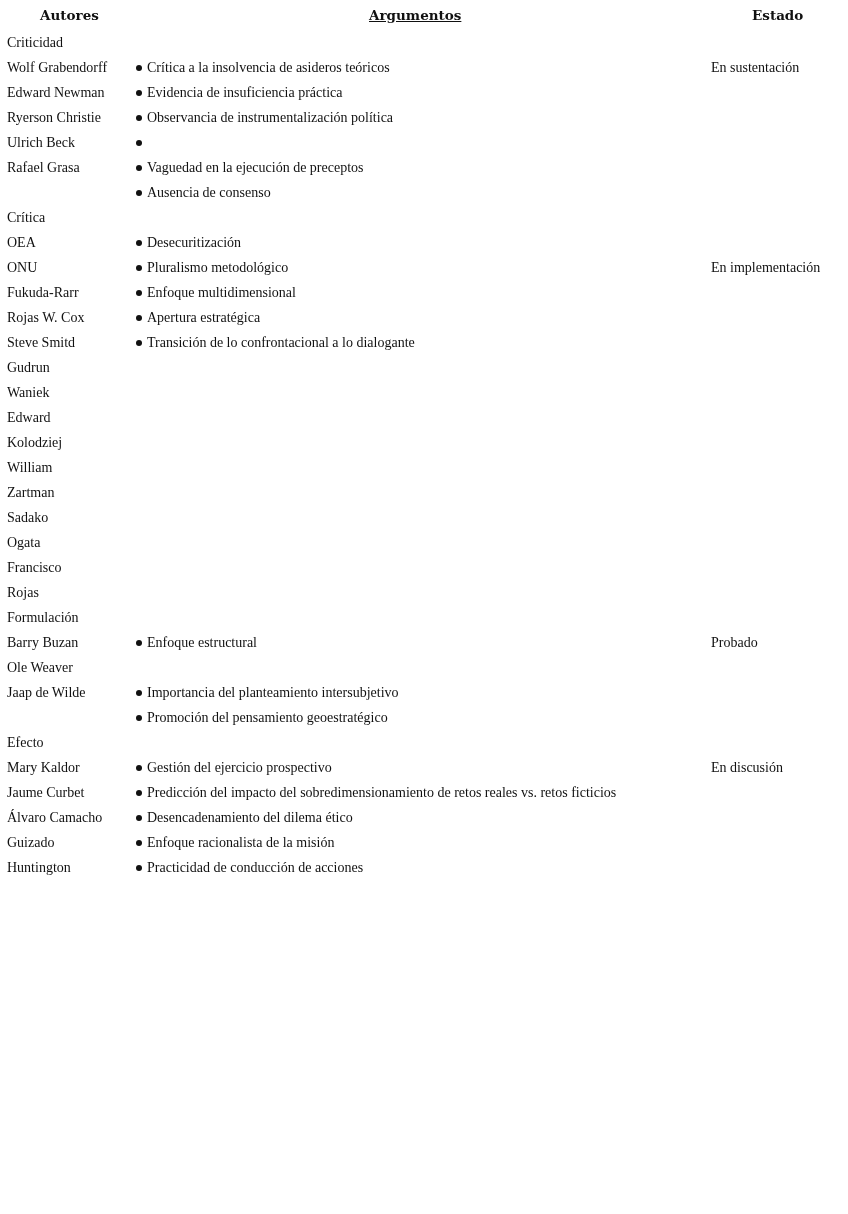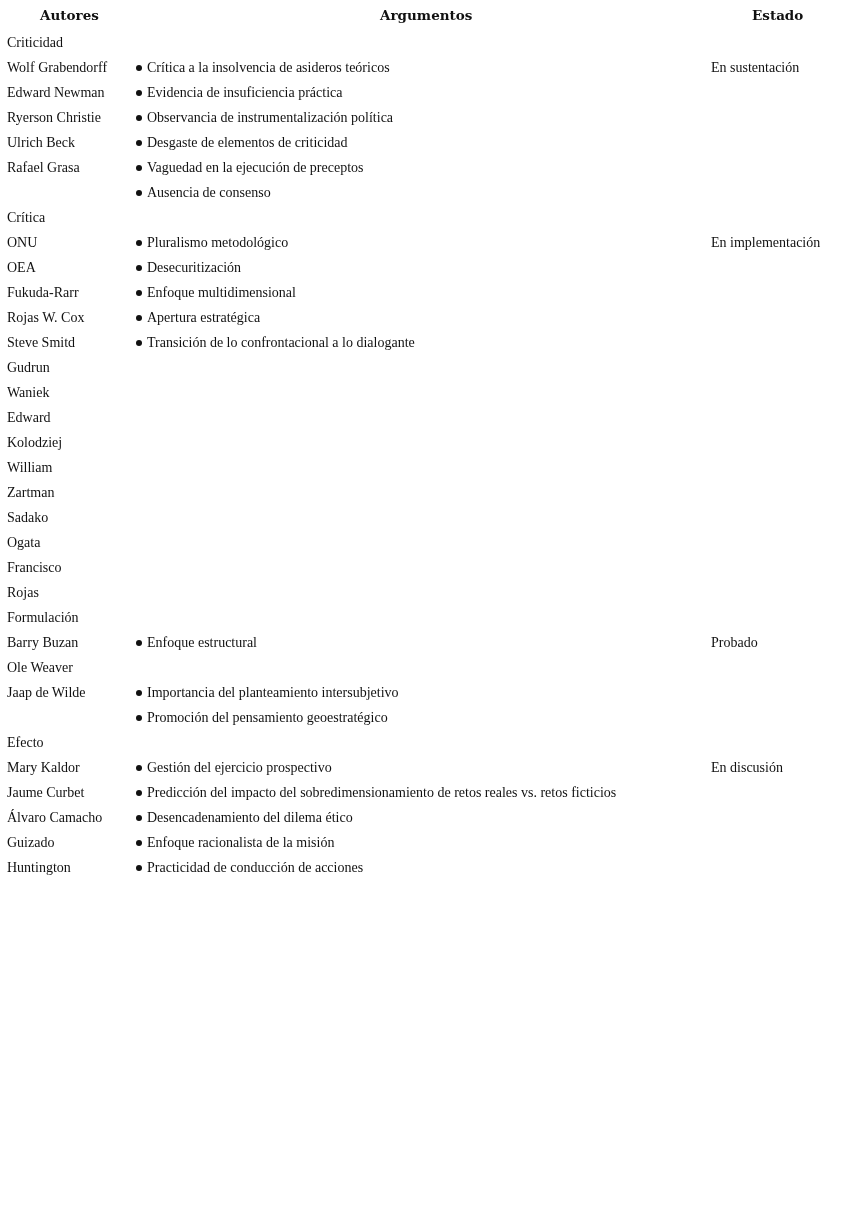--- a/index.html
+++ b/index.html
@@ -5,21 +5,21 @@
   html, body { margin: 0; padding: 0; background: #ffffff; }
   body {
     width: 848px; height: 1214px; overflow: hidden;
     font-family: "DejaVu Serif", "Liberation Serif", serif;
     font-size: 14px; color: #111111;
   }
   .page { position: relative; width: 848px; height: 1214px; padding-left: 28px; }
   .header-row { position: absolute; top: 7px; left: 0; width: 848px; height: 20px; font-weight: bold; font-size: 13.5px; }
   .header-row span { position: absolute; top: 0; }
   .h-autores { left: 40px; }
-  .h-argumentos { left: 380px; }
+  .h-argumentos { left: 369px; text-decoration: underline; }
   .h-estado { left: 752px; }
   .rows { position: absolute; top: 30px; left: 0; width: 848px; }
   .row { position: relative; height: 25px; line-height: 25px; white-space: nowrap; font-family: Liberation Serif, serif; }
   .col-author { position: absolute; left: 7px; top: 0; }
   .col-arg { position: absolute; left: 136px; top: 0; }
   .bullet { display: inline-block; width: 6px; height: 6px; background: #111; border-radius: 50%; margin-right: 5px; vertical-align: middle; position: relative; top: -1px; }
   .col-status { position: absolute; left: 711px; top: 0; }
 </style>
 </head>
 <body>
@@ -42,41 +42,41 @@
       <div class="row">
         <span class="col-author">Edward Newman</span>
         <span class="col-arg"><span class="bullet"></span><span>Evidencia de insuficiencia práctica</span></span>
       </div>
       <div class="row">
         <span class="col-author">Ryerson Christie</span>
         <span class="col-arg"><span class="bullet"></span><span>Observancia de instrumentalización política</span></span>
       </div>
       <div class="row">
         <span class="col-author">Ulrich Beck</span>
-        <span class="col-arg"><span class="bullet"></span><span>Desgaste de elementos de criticidad</span></span>
+        <span class="col-arg"><span class="bullet"></span></span>
       </div>
       <div class="row">
         <span class="col-author">Rafael Grasa</span>
         <span class="col-arg"><span class="bullet"></span><span>Vaguedad en la ejecución de preceptos</span></span>
       </div>
       <div class="row">
         <span class="col-author"></span>
         <span class="col-arg"><span class="bullet"></span><span>Ausencia de consenso</span></span>
       </div>
       <div class="row">
         <span class="col-author">Crítica</span>
       </div>
       <div class="row">
+        <span class="col-author">OEA</span>
+        <span class="col-arg"><span class="bullet"></span><span>Desecuritización</span></span>
+      </div>
+      <div class="row">
         <span class="col-author">ONU</span>
         <span class="col-arg"><span class="bullet"></span><span>Pluralismo metodológico</span></span>
         <span class="col-status">En implementación</span>
-      </div>
-      <div class="row">
-        <span class="col-author">OEA</span>
-        <span class="col-arg"><span class="bullet"></span><span>Desecuritización</span></span>
       </div>
       <div class="row">
         <span class="col-author">Fukuda-Rarr</span>
         <span class="col-arg"><span class="bullet"></span><span>Enfoque multidimensional</span></span>
       </div>
       <div class="row">
         <span class="col-author">Rojas W. Cox</span>
         <span class="col-arg"><span class="bullet"></span><span>Apertura estratégica</span></span>
       </div>
       <div class="row">

